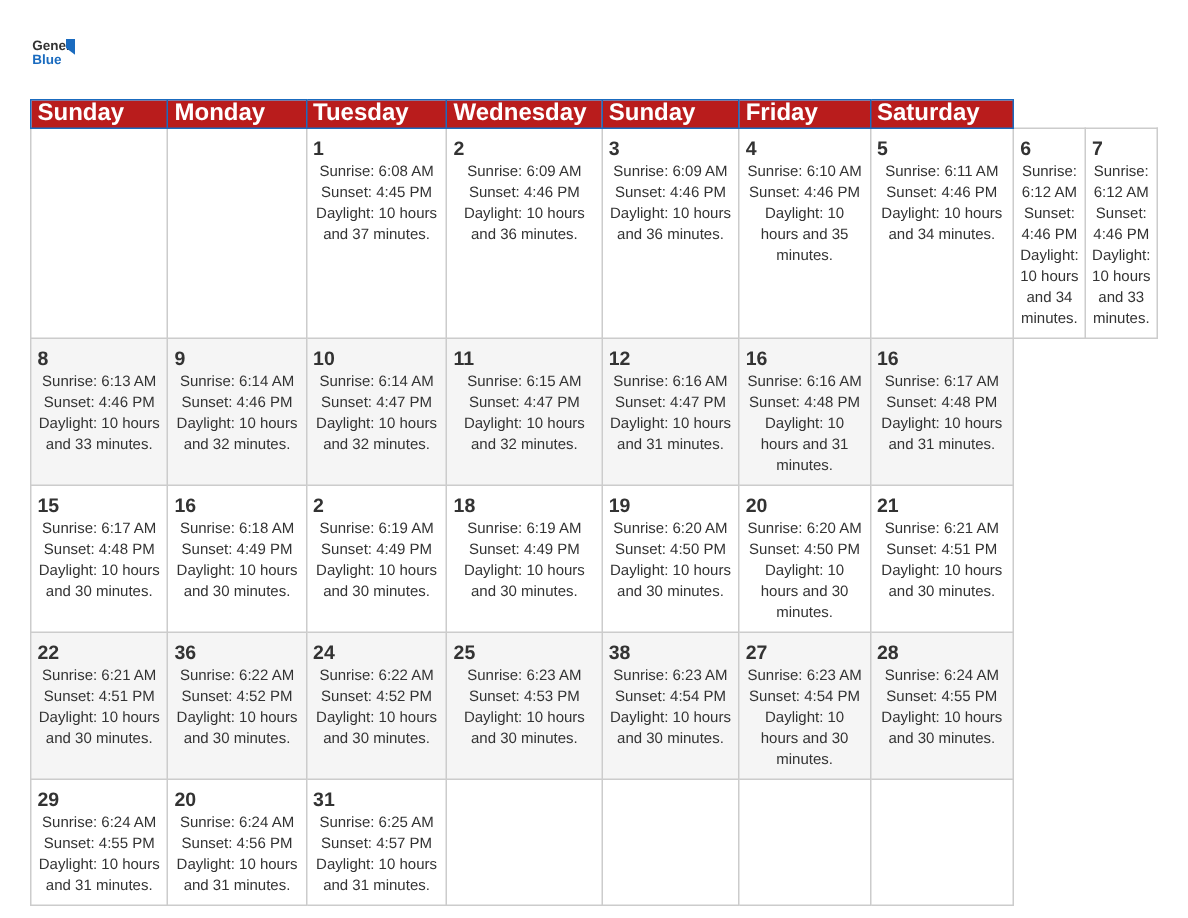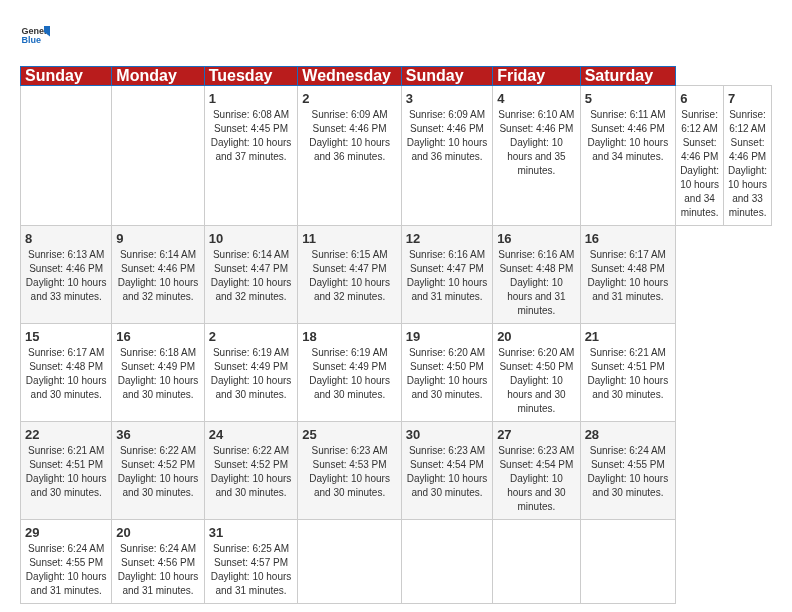--- a/index.html
+++ b/index.html
@@ -312,21 +312,21 @@
       </td>
         <td>
         <span class="day-num">25</span>
         <div class="day-info">
           Sunrise: 6:23 AM<br>
           Sunset: 4:53 PM<br>
           Daylight: 10 hours and 30 minutes.
         </div>
       </td>
         <td>
-        <span class="day-num">30</span>
+        <span class="day-num">38</span>
         <div class="day-info">
           Sunrise: 6:23 AM<br>
           Sunset: 4:54 PM<br>
           Daylight: 10 hours and 30 minutes.
         </div>
       </td>
         <td>
         <span class="day-num">27</span>
         <div class="day-info">
           Sunrise: 6:23 AM<br>

